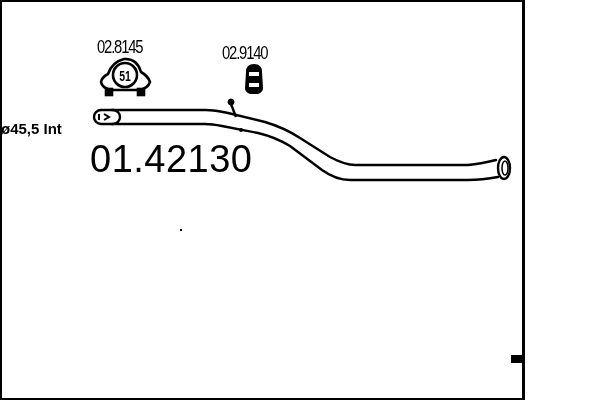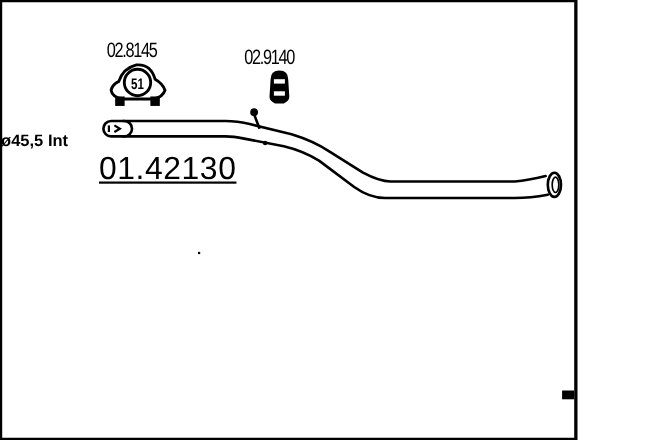--- a/index.html
+++ b/index.html
@@ -40,24 +40,23 @@
       font-family: "Liberation Sans Narrow", "Liberation Sans", sans-serif;
       font-size: 19px;
       letter-spacing: -1.5px;
       transform: scaleX(0.78);
       transform-origin: left top;
       line-height: 1;
     }
     .part-number {
       left: 90px;
       top: 140px;
-      font-size: 29px;
+      font-size: 38px;
       line-height: 1;
       letter-spacing: 0.5px;
-      text-decoration: underline;
     }
     .inlet-label {
       left: 1px;
       top: 107px;
       font-size: 15px;
       font-weight: bold;
       line-height: 1;
       margin-top: 14px;
     }
     .marker-square {

